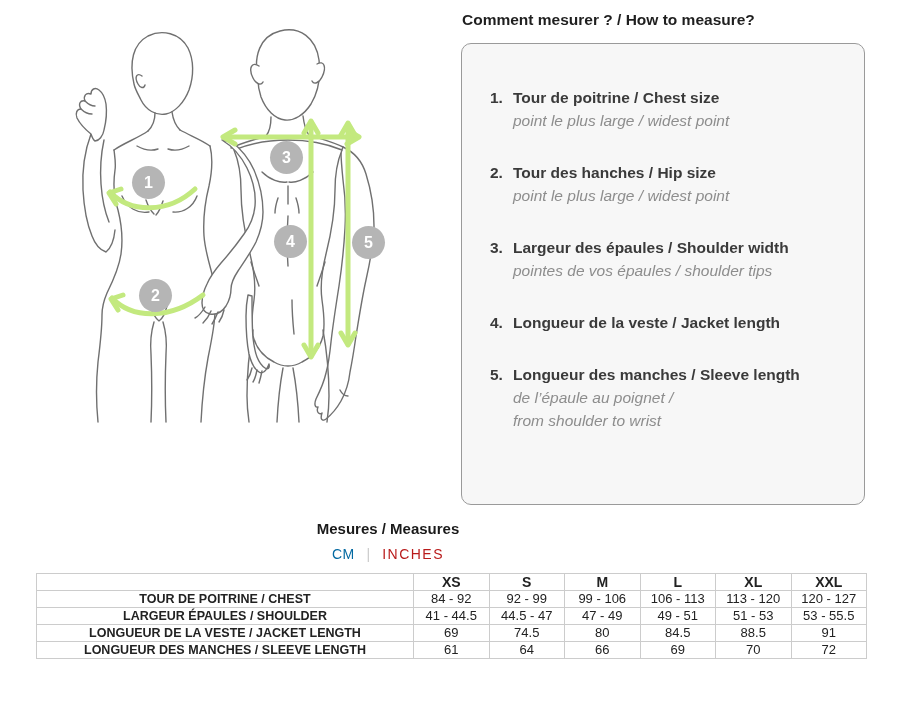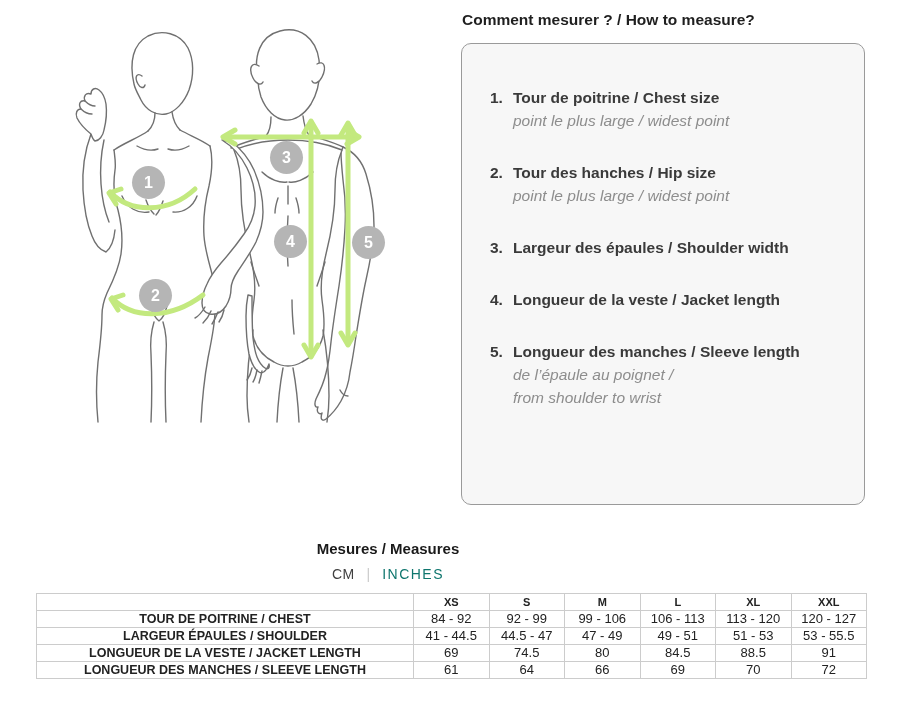--- a/index.html
+++ b/index.html
@@ -30,32 +30,32 @@
   .howto-box {
     border:1px solid #9a9a9a; border-radius:10px; background:#f7f7f7;
     height:462px; padding:42px 22px 0 28px;
   }
   .howto-box ol { margin:0; padding:0; list-style:none; }
   .item { position:relative; padding-left:23px; margin-bottom:29px; font-size:15.5px; line-height:23px; }
   .num  { position:absolute; left:0; font-weight:bold; color:#3a3a3a; }
   .it-title { font-weight:bold; color:#3a3a3a; }
   .it-desc  { color:#8d8d8d; white-space:pre-line;font-style:italic; }
   
-  .measures { position:absolute; left:0; top:540px; width:776px; }
+  .measures { position:absolute; left:0; top:520px; width:776px; }
   .measures h3 { margin:0 0 9px 0; text-align:center; font-size:15px; font-weight:bold; color:#1a1a1a; }
   .units { text-align:center; margin-bottom:10px; font-size:14px; line-height:17px; }
   .units .cm     { color:#4a90d9; letter-spacing:0.5px; cursor:pointer; }
   .units .sep    { color:#c9c9c9; margin:0 8px; }
-  .units .inches { color:#0f766e; letter-spacing:1.5px; cursor:pointer; }
+  .units .inches { color:#b91c1c; letter-spacing:1.5px; cursor:pointer; }
   table.size-table { margin-left:36px; width:830px; border-collapse:collapse; table-layout:fixed; }
   table.size-table td, table.size-table th {
     border:1px solid #ccc; text-align:center; padding:0 2px;
     height:17px; line-height:16px; font-size:13px; color:#222; font-weight:normal;
   }
-  table.size-table th { font-weight:bold; font-size:11px; }
+  table.size-table th { font-weight:bold; font-size:14px; }
   table.size-table td.lbl { font-weight:bold; font-size:12.5px; }
 </style>
 </head>
 <body>
 
 <div class="page" style="--green: #c3e97f; --badge: #b5b5b5; --line: #707070;">
 
   <div class="figure-area">
     <svg width="456" height="525" viewBox="0 0 456 525">
 
@@ -163,39 +163,40 @@
             <div class="it-desc">point le plus large / widest point</div>
           </li>
           <li class="item">
             <span class="num">2.</span>
             <div class="it-title">Tour des hanches / Hip size</div>
             <div class="it-desc">point le plus large / widest point</div>
           </li>
           <li class="item">
             <span class="num">3.</span>
             <div class="it-title">Largeur des épaules / Shoulder width</div>
+            <div class="it-desc">pointes de vos épaules / shoulder tips</div>
           </li>
           <li class="item">
             <span class="num">4.</span>
             <div class="it-title">Longueur de la veste / Jacket length</div>
           </li>
           <li class="item">
             <span class="num">5.</span>
             <div class="it-title">Longueur des manches / Sleeve length</div>
             <div class="it-desc">de l’épaule au poignet /
 from shoulder to wrist</div>
           </li>
         </ol>
     </div>
   </div>
 
   <div class="measures">
     <h3>Mesures / Measures</h3>
     <div class="units">
-      <span class="cm" style="color: #404040;">CM</span>
+      <span class="cm" style="color: #0369a1;">CM</span>
       <span class="sep">|</span>
       <span class="inches">INCHES</span>
     </div>
     <table class="size-table">
       <colgroup>
         <col style="width:377px">
         <col span="6" style="width:75.5px">
       </colgroup>
       <tbody>
           <tr>

